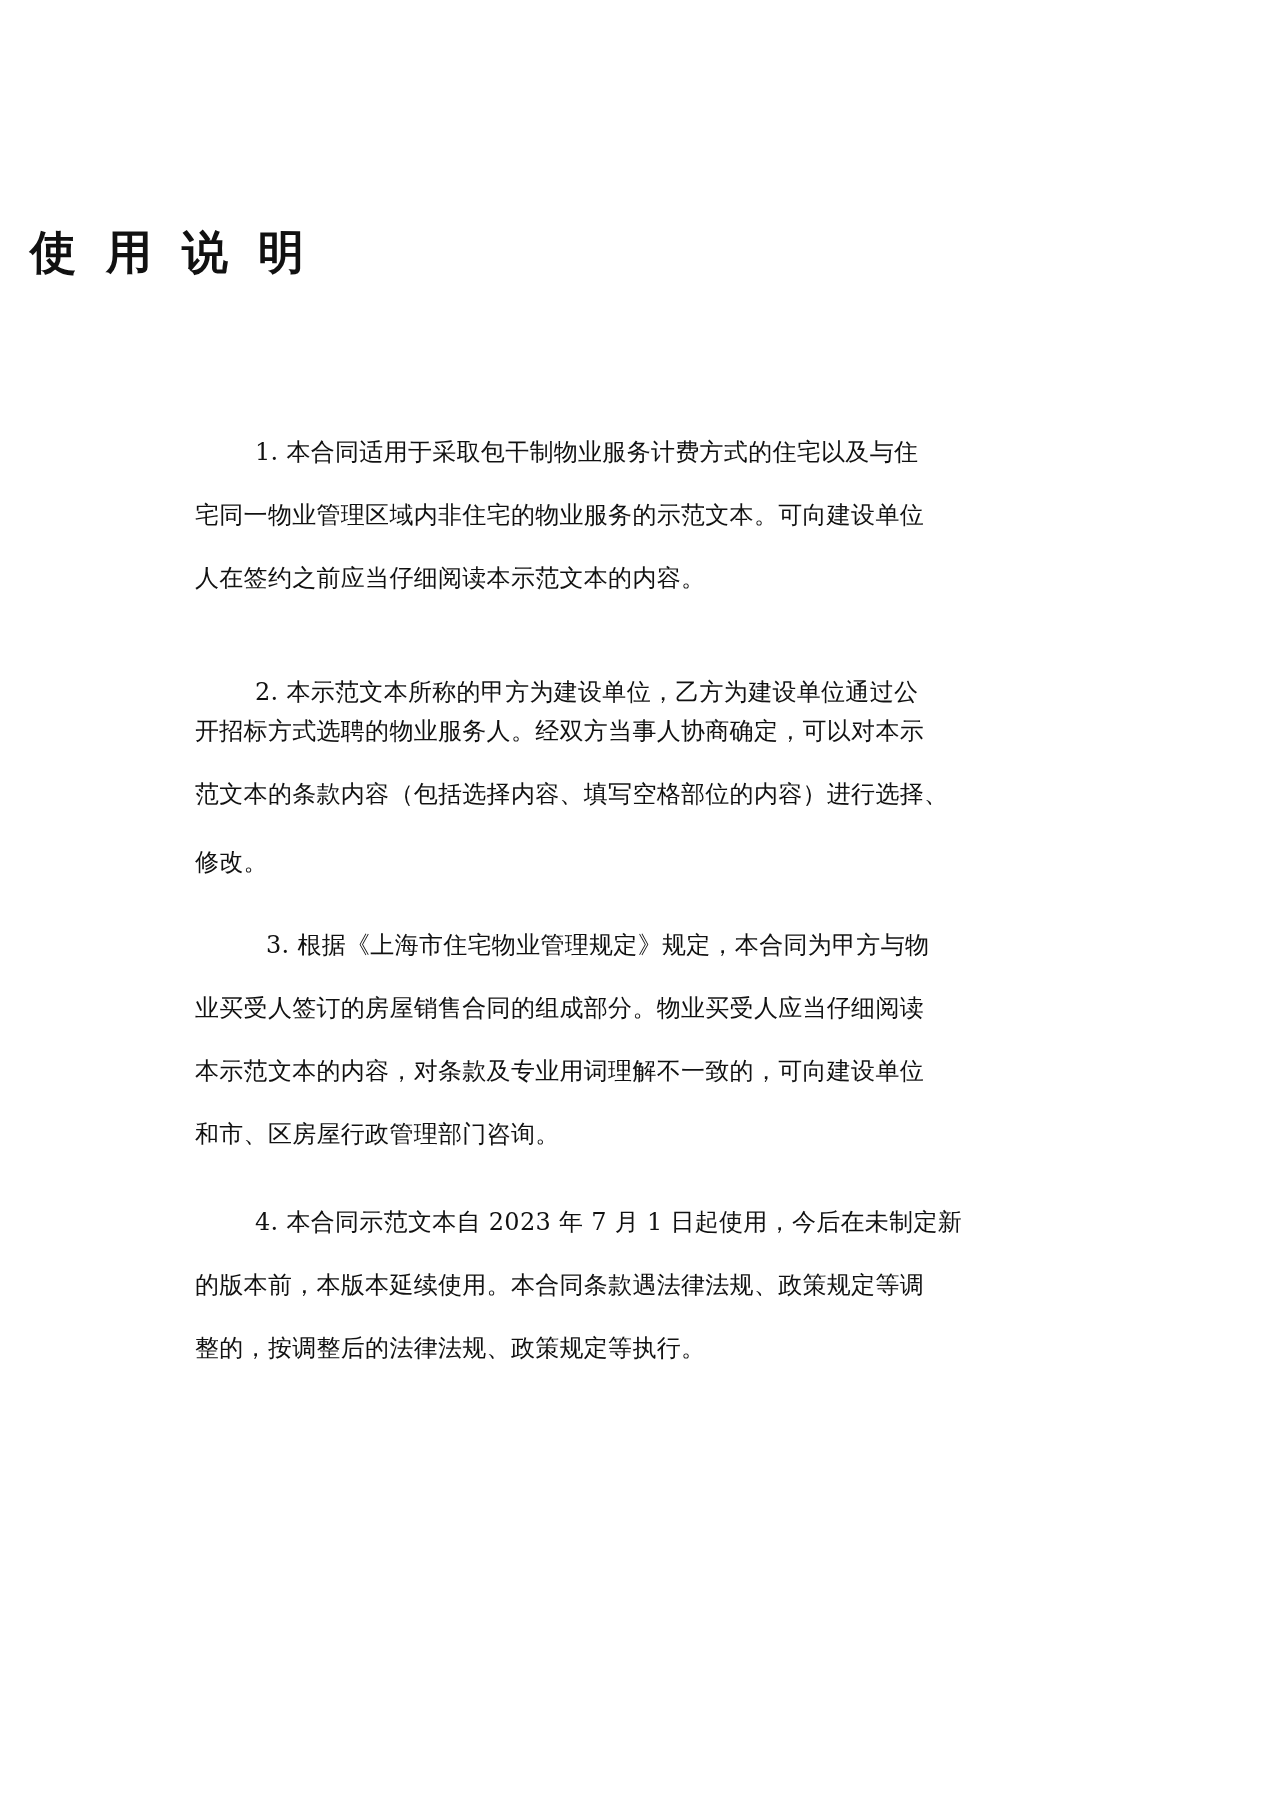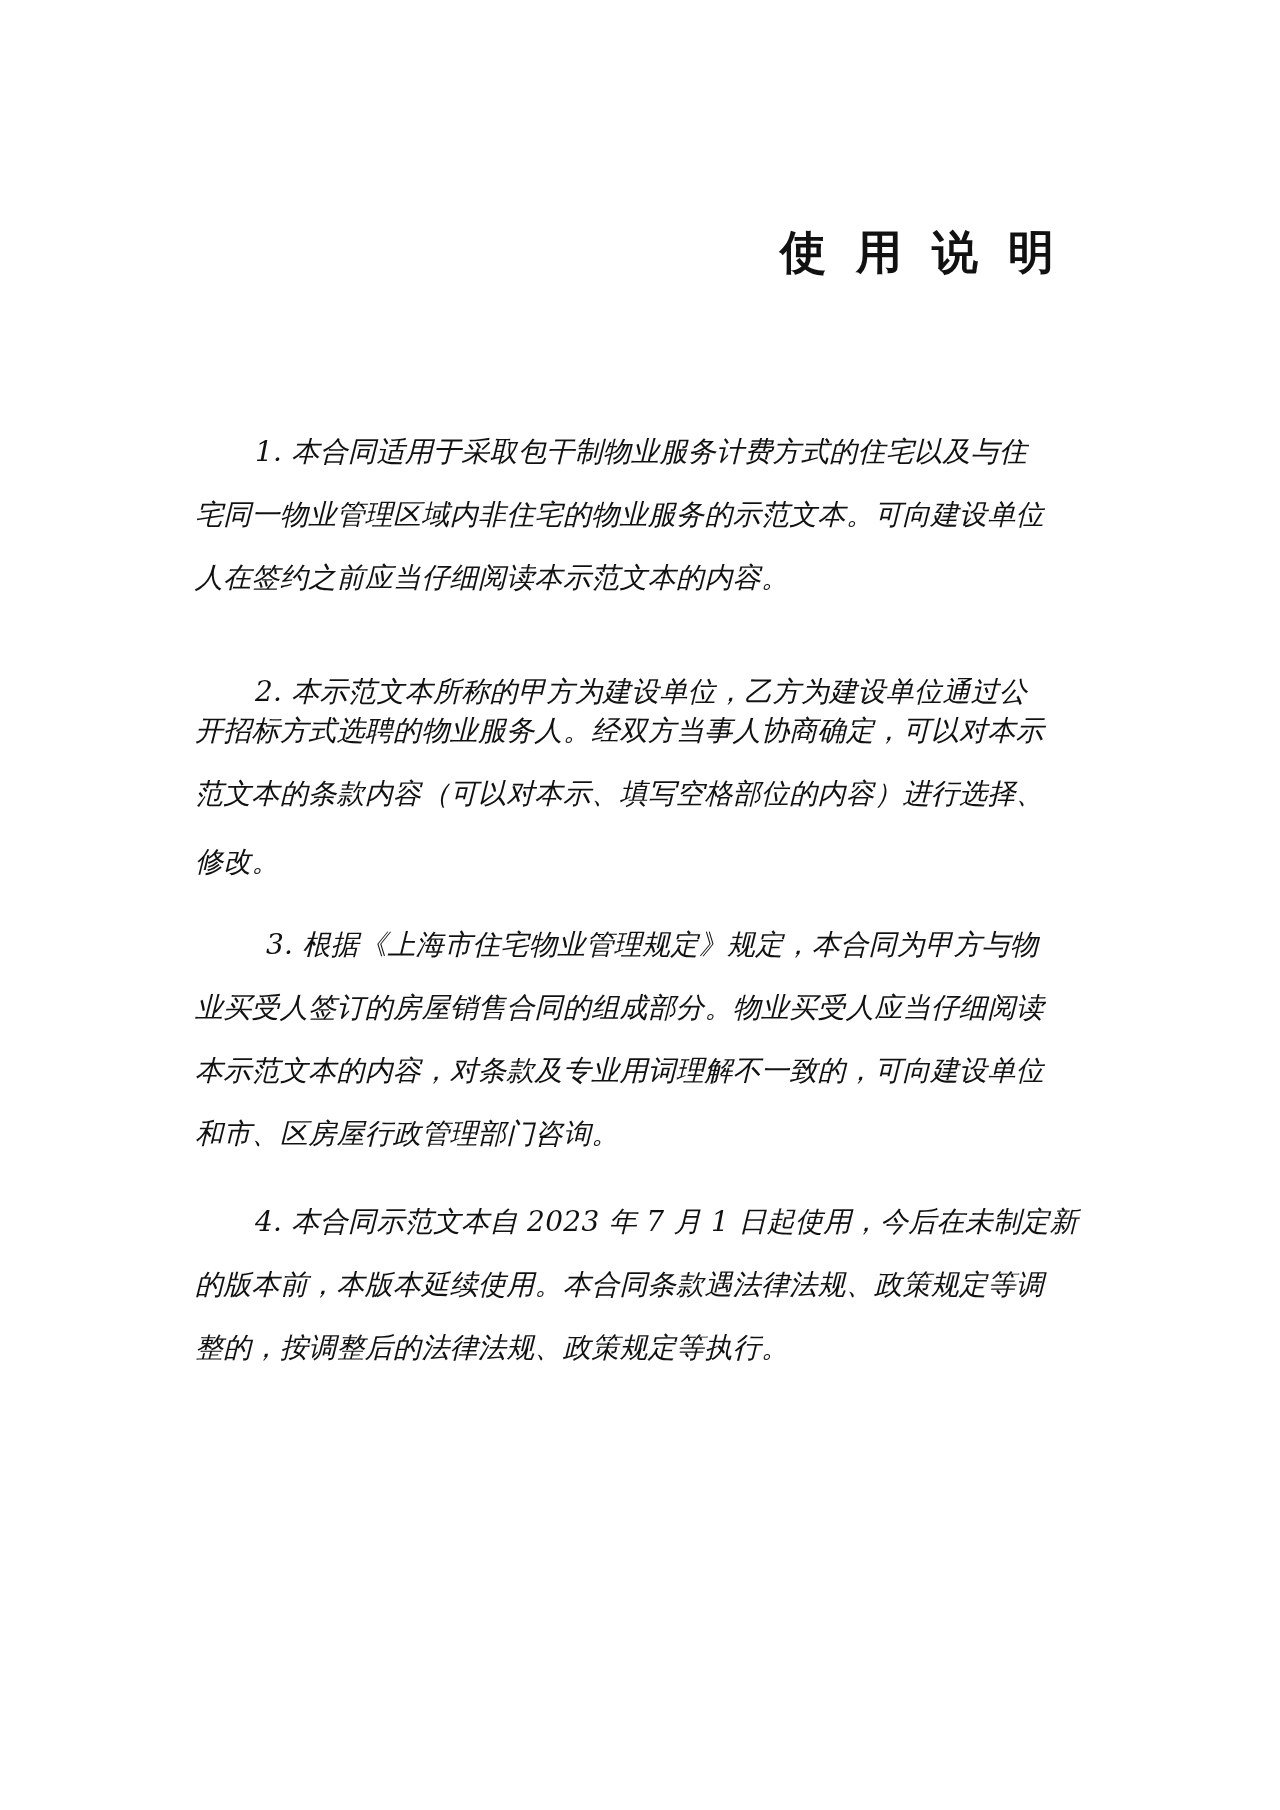--- a/index.html
+++ b/index.html
@@ -1,35 +1,35 @@
 <!DOCTYPE html>
 <html><head>
   <meta charset="utf-8">
   <style>
     html, body { margin: 0; padding: 0; background: #ffffff; }
     body { width: 1280px; height: 1810px; position: relative; overflow: hidden; color: #111; font-family: "DejaVu Serif", "Liberation Serif", serif; }
-    .title { position: absolute; top: 224px; left: 0; width: 1084px; text-align: right; font-size: 46px; font-weight: bold; letter-spacing: 30px; line-height: 56px; padding-left: 30px; box-sizing: border-box; }
-    .line { position: absolute; left: 195px; width: 900px; font-size: 28px; line-height: 40px; white-space: nowrap; letter-spacing: 0.3px; font-style: italic; }
+    .title { position: absolute; top: 224px; left: 0; width: 1084px; text-align: left; font-size: 46px; font-weight: bold; letter-spacing: 30px; line-height: 56px; padding-left: 30px; box-sizing: border-box; }
+    .line { position: absolute; left: 195px; width: 900px; font-size: 24px; line-height: 40px; white-space: nowrap; letter-spacing: 0.3px; }
   </style>
 </head>
 <body>
 
 <div>
   <div class="title">使用说明</div>
 
   <div>
     <div class="line" style="top:432px;left:255px;">1. 本合同适用于采取包干制物业服务计费方式的住宅以及与住</div>
     <div class="line" style="top:495px;">宅同一物业管理区域内非住宅的物业服务的示范文本。可向建设单位</div>
     <div class="line" style="top:558px;">人在签约之前应当仔细阅读本示范文本的内容。</div>
   </div>
 
   <div>
     <div class="line" style="top:648px;left:255px;margin-top:24px;">2. 本示范文本所称的甲方为建设单位，乙方为建设单位通过公</div>
     <div class="line" style="top:711px;">开招标方式选聘的物业服务人。经双方当事人协商确定，可以对本示</div>
-    <div class="line" style="top:774px;">范文本的条款内容（可以对本示、填写空格部位的内容）进行选择、</div>
+    <div class="line" style="top:774px;">范文本的条款内容（包括选择内容、填写空格部位的内容）进行选择、</div>
     <div class="line" style="top:842px;">修改。</div>
   </div>
 
   <div>
     <div class="line" style="top:925px;left:266px;">3. 根据《上海市住宅物业管理规定》规定，本合同为甲方与物</div>
     <div class="line" style="top:988px;">业买受人签订的房屋销售合同的组成部分。物业买受人应当仔细阅读</div>
     <div class="line" style="top:1051px;">本示范文本的内容，对条款及专业用词理解不一致的，可向建设单位</div>
     <div class="line" style="top:1114px;">和市、区房屋行政管理部门咨询。</div>
   </div>
 

